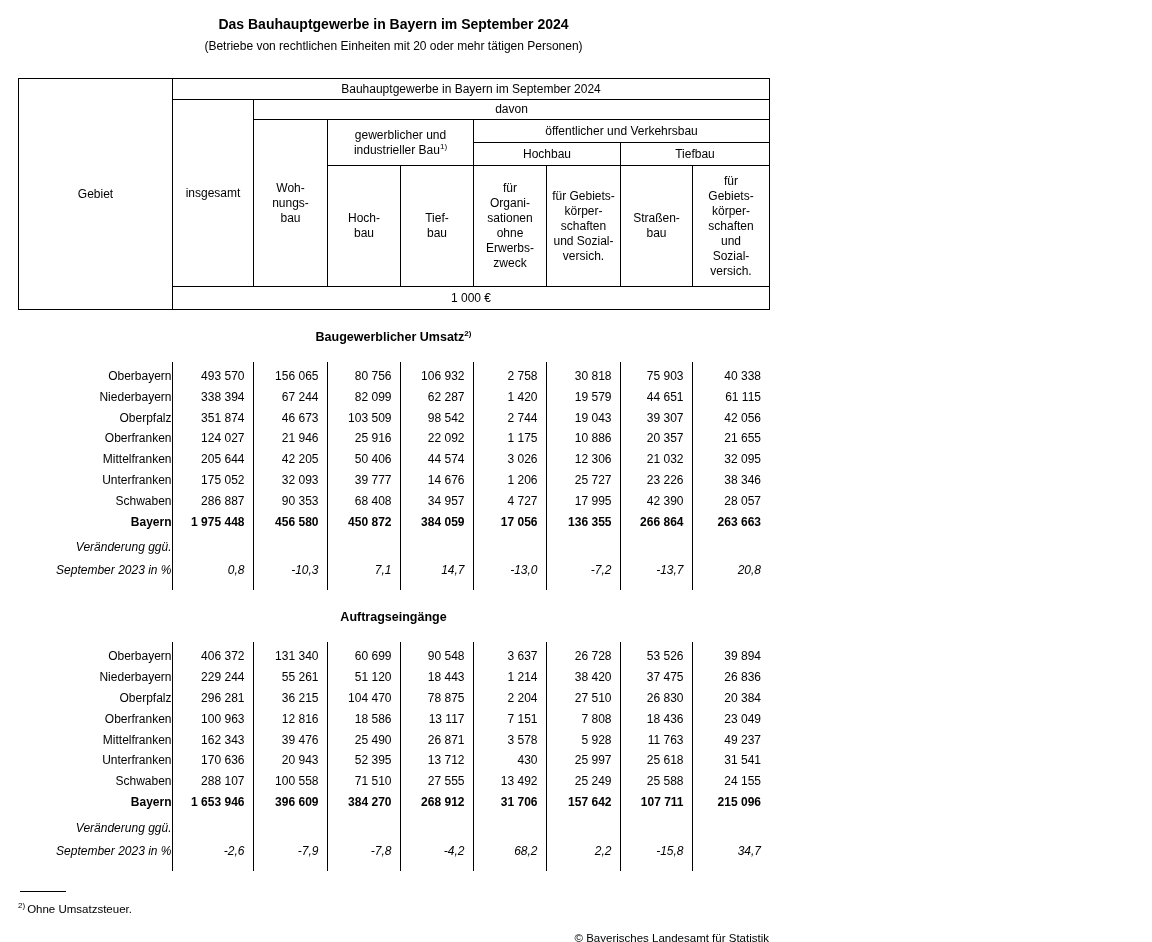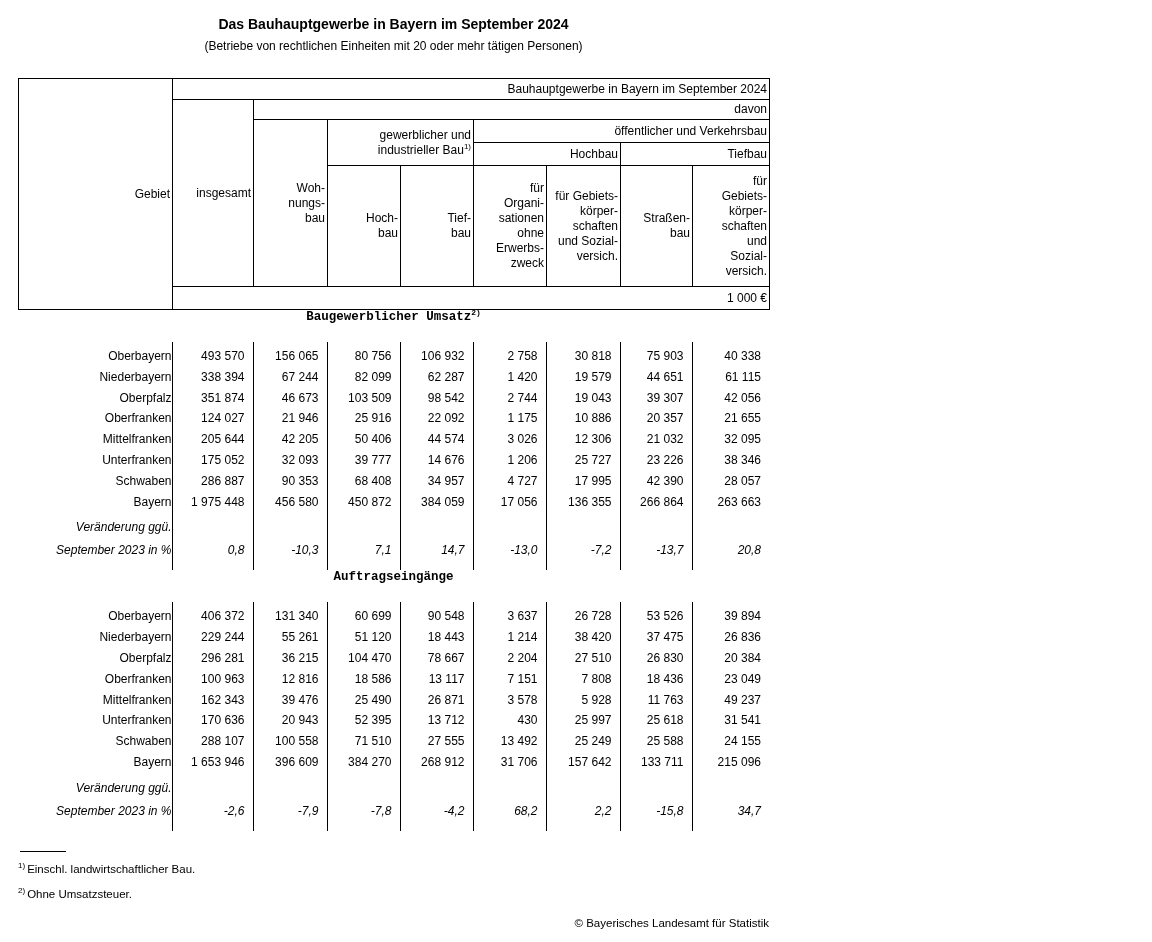--- a/index.html
+++ b/index.html
@@ -14,37 +14,37 @@
   .title   { text-align: center; font-weight: bold; font-size: 14px; line-height: 16px; }
   .subtitle{ text-align: center; font-size: 12px; line-height: 15px; margin-top: 7px; }
 
   table { border-collapse: collapse; table-layout: fixed; width: 751px; }
   col.c1{width:154px} col.c2{width:81px} col.c3{width:74px} col.c4{width:73px}
   col.c5{width:73px} col.c6{width:73px} col.c7{width:74px} col.c8{width:72px} col.c9{width:77px}
 
   .head-table { margin-top: 24px; }
   .head-table td {
     border: 1px solid #000;
-    text-align: right; vertical-align: middle;
+    text-align: center; vertical-align: middle;
     font-size: 12px; line-height: 15px;
     padding: 1px 2px; overflow: hidden;
   }
   .hr-a td { height: 18px; } .hr-b td { height: 17px; }
   .hr-c td { height: 20px; } .hr-d td { height: 20px; }
   .hr-e td { height: 118px; } .hr-f td { height: 20px; }
   .pre { white-space: pre-line; }
   sup { font-size: 8px; vertical-align: super; line-height: 0; }
 
-  .section-heading { text-align: center; font-weight: bold; font-size: 12.5px; line-height: 15px; font-family: Liberation Mono, monospace; }
+  .section-heading { margin-top: 20px; text-align: center; font-weight: bold; font-size: 12.5px; line-height: 15px; }
   .data-table { margin-top: 17px; }
   .data-table td { font-size: 12px; line-height: 20.8px; vertical-align: bottom; padding: 0; }
   .data-table td + td { border-left: 1px solid #000; text-align: right; padding-right: 8px; }
   .data-table .label-cell { text-align: right; padding-left: 2px; }
   .data-table tr:first-child td { padding-top: 4px; }
-  .row-total td { font-weight: normal; }
+  .row-total td { font-weight: bold; }
   .row-change td { font-style: italic; line-height: 23px; padding-top: 4px; padding-bottom: 8px; }
   .row-change .label-cell { white-space: pre-line; }
 
   .fn-rule { margin-top: 20px; margin-left: 2px; width: 46px; border-top: 1px solid #000; height: 0; }
   .footnote { margin-top: 10px; font-size: 11.5px; line-height: 15px; }
   .footnote sup { margin-right: 2px; }
   .copyright { margin-top: 15px; text-align: right; font-size: 11.5px; }
 </style>
 </head>
 <body>
@@ -284,21 +284,21 @@
     <td class="num-cell">38 420</td>
     <td class="num-cell">37 475</td>
     <td class="num-cell">26 836</td>
   </tr>
 
   <tr class="data-row">
     <td class="label-cell">Oberpfalz</td>
     <td class="num-cell">296 281</td>
     <td class="num-cell">36 215</td>
     <td class="num-cell">104 470</td>
-    <td class="num-cell">78 667</td>
+    <td class="num-cell">78 875</td>
     <td class="num-cell">2 204</td>
     <td class="num-cell">27 510</td>
     <td class="num-cell">26 830</td>
     <td class="num-cell">20 384</td>
   </tr>
 
   <tr class="data-row">
     <td class="label-cell">Oberfranken</td>
     <td class="num-cell">100 963</td>
     <td class="num-cell">12 816</td>
@@ -347,21 +347,21 @@
   </tr>
 
   <tr class="data-row row-total">
     <td class="label-cell">Bayern</td>
     <td class="num-cell">1 653 946</td>
     <td class="num-cell">396 609</td>
     <td class="num-cell">384 270</td>
     <td class="num-cell">268 912</td>
     <td class="num-cell">31 706</td>
     <td class="num-cell">157 642</td>
-    <td class="num-cell">133 711</td>
+    <td class="num-cell">107 711</td>
     <td class="num-cell">215 096</td>
   </tr>
 
   <tr class="data-row row-change">
     <td class="label-cell">Veränderung ggü.
 September 2023 in %</td>
     <td class="num-cell">-2,6</td>
     <td class="num-cell">-7,9</td>
     <td class="num-cell">-7,8</td>
     <td class="num-cell">-4,2</td>
@@ -369,17 +369,16 @@
     <td class="num-cell">2,2</td>
     <td class="num-cell">-15,8</td>
     <td class="num-cell">34,7</td>
   </tr>
 </tbody>
     </table>
   </section>
 </div>
 
   <div class="fn-rule"></div>
-  <div class="footnote"><sup>1)</sup><span>Einschl. landwirtschaftlicher Bau.</span></div>
   <div class="footnote"><sup>2)</sup><span>Ohne Umsatzsteuer.</span></div>
   <div class="copyright">© Bayerisches Landesamt für Statistik</div>
 
 </div>
 
 </body></html>

